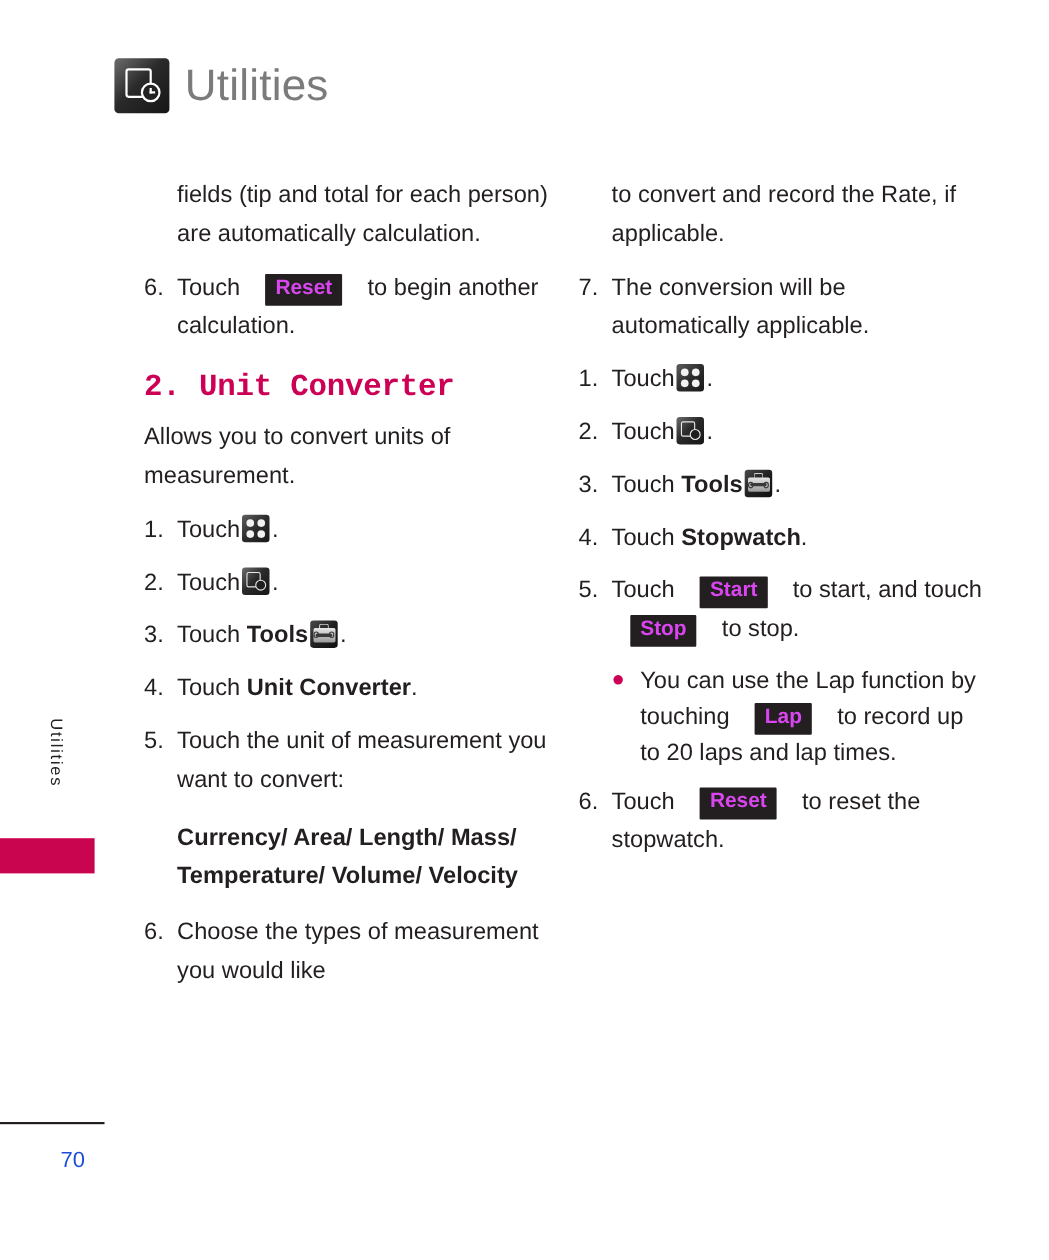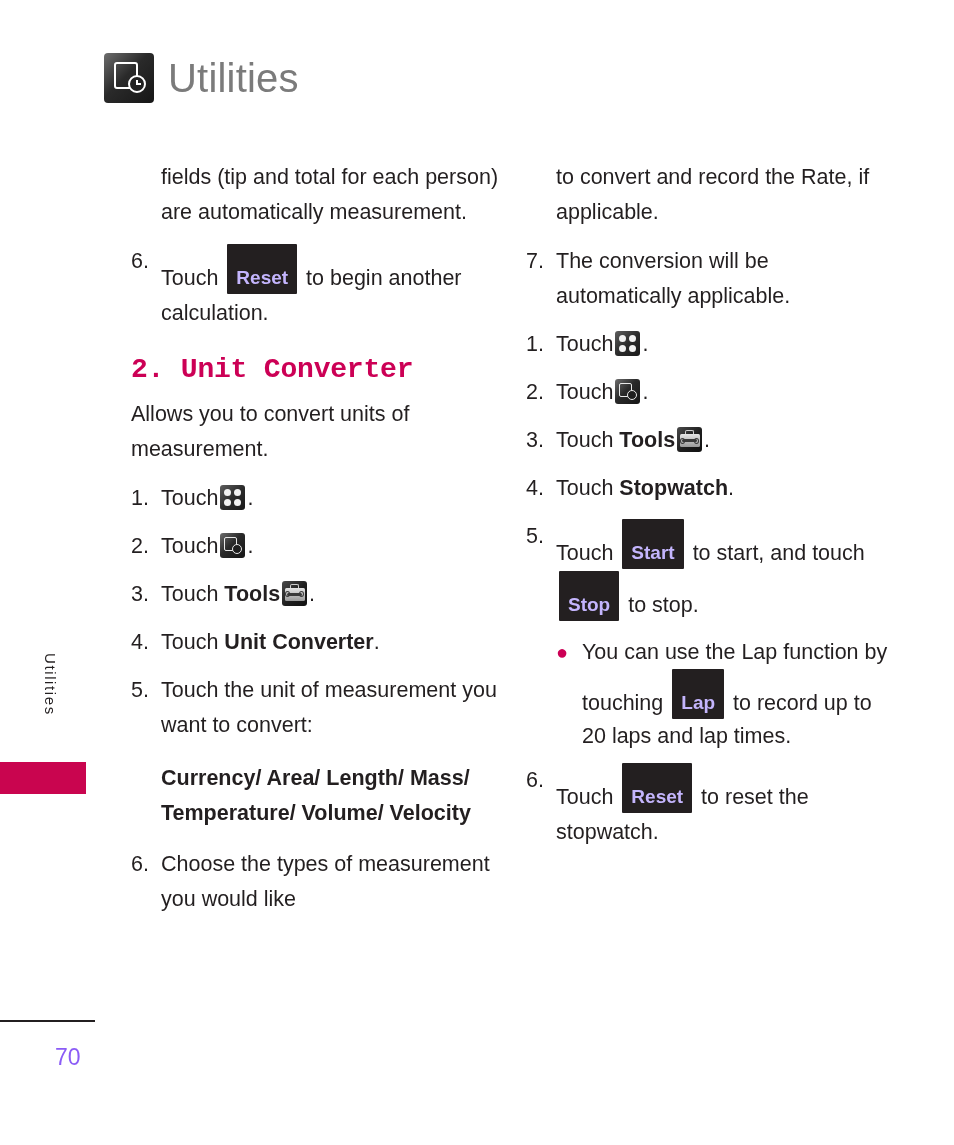--- a/index.html
+++ b/index.html
@@ -107,22 +107,22 @@
     left: 0px;
     top: 1020px;
     width: 95px;
     height: 2px;
     background: #231f20;
   }
   .page-number {
     position: absolute;
     left: 55px;
     top: 1044px;
-    font-size: 23px;
-    color: #8b5cf6;
+    font-size: 20px;
+    color: #1d4ed8;
     text-align: center;
   }
 
   
   .column {
     position: absolute;
     top: 160px;
     width: 370px;
   }
   .col-left  { left: 131px; }
@@ -189,26 +189,26 @@
     margin: 18px 0 16px 0;
     padding-left: 30px;
   }
 
   strong.kw { font-weight: 700; }
 
   
   .key {
     display: inline-block;
     background: #231f20;
-    color: #c4b5fd;
+    color: #d946ef;
     font-weight: 700;
     font-size: 19px;
     line-height: 1;
-    padding: 24px 9px 7px 9px;
-    margin: 0 3px;
+    padding: 3px 9px 7px 9px;
+    margin: 0 17px;
     vertical-align: 1px;
     border-radius: 1px;
   }
 
   
   .iicon {
     display: inline-block;
     width: 25px;
     height: 25px;
     vertical-align: -5px;
@@ -307,21 +307,21 @@
 <div class="side-tab-block"></div>
 
 <div class="footer-rule"></div>
 <div class="page-number">70</div>
 
 <div class="column col-left">
 
   <p class="para indent">
     <span>fields (tip and total for each</span>
     <span>person) are automatically</span>
-    <span>measurement.</span>
+    <span>calculation.</span>
   </p>
 
   <div class="step">
     <span class="step-num">6.</span>
     <span class="step-body">
       <span>Touch</span>
       <span class="key">Reset</span>
       <span>to begin another calculation.</span>
     </span>
   </div>

